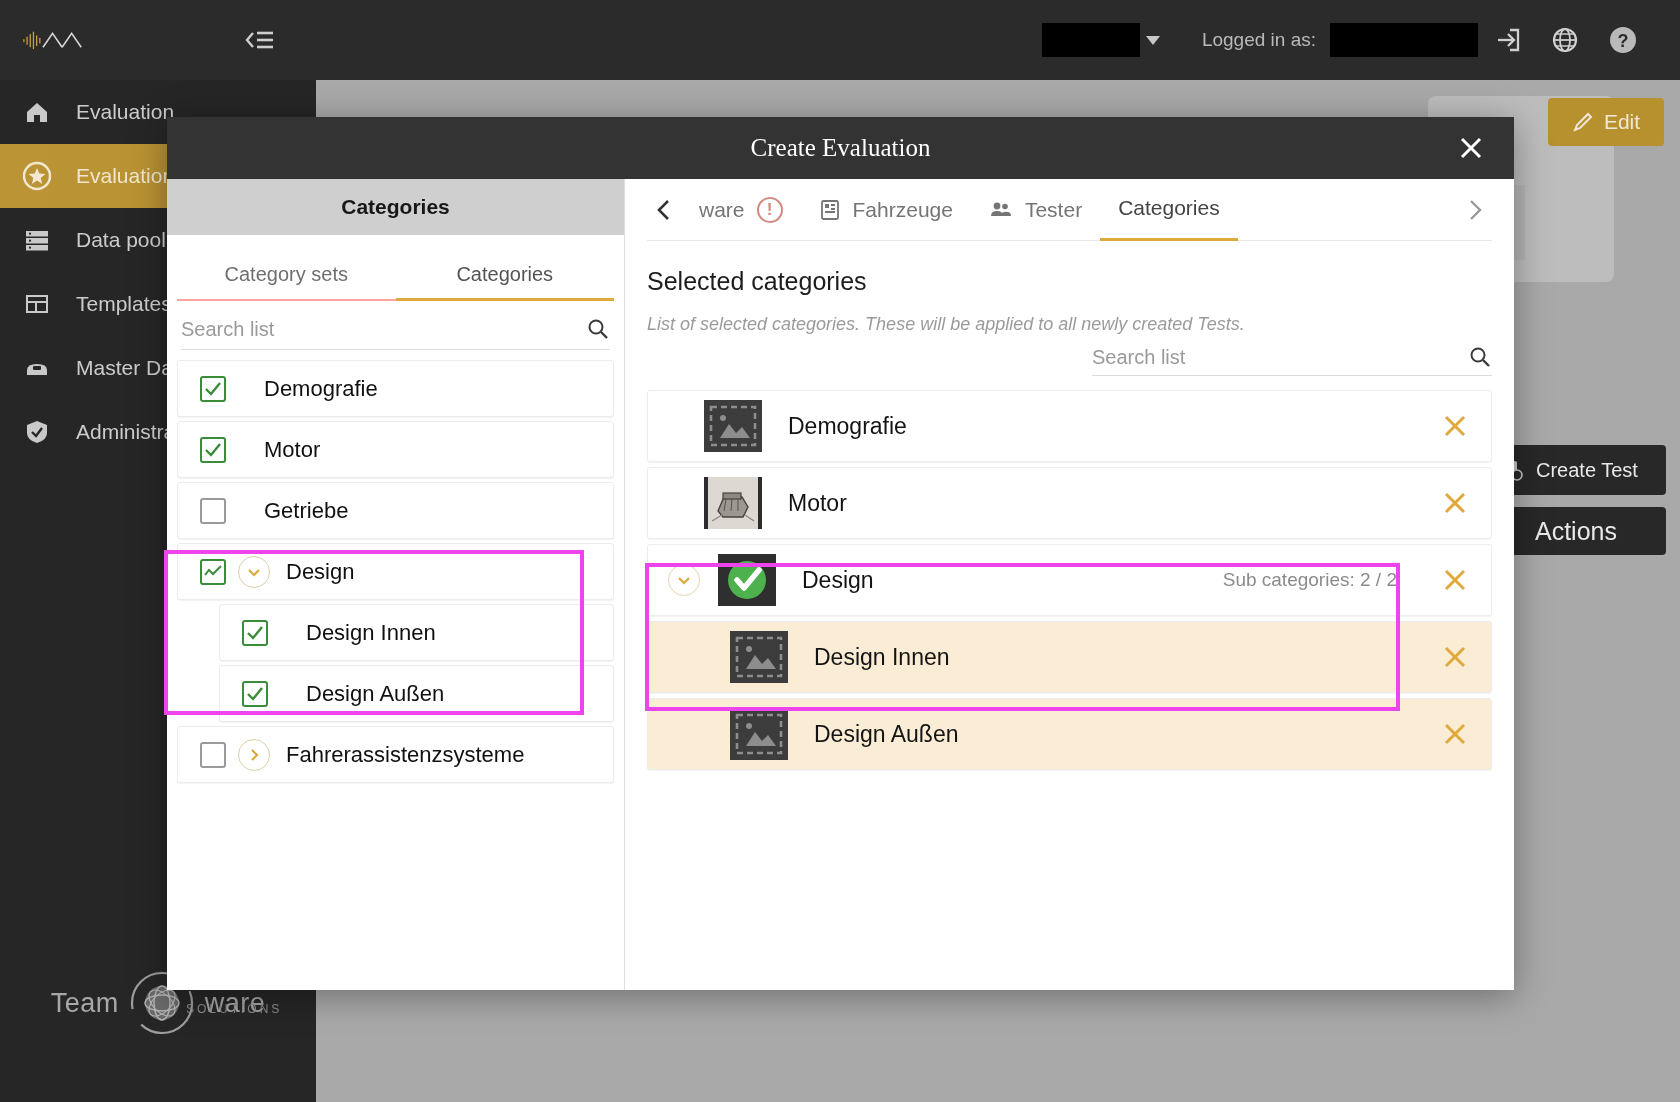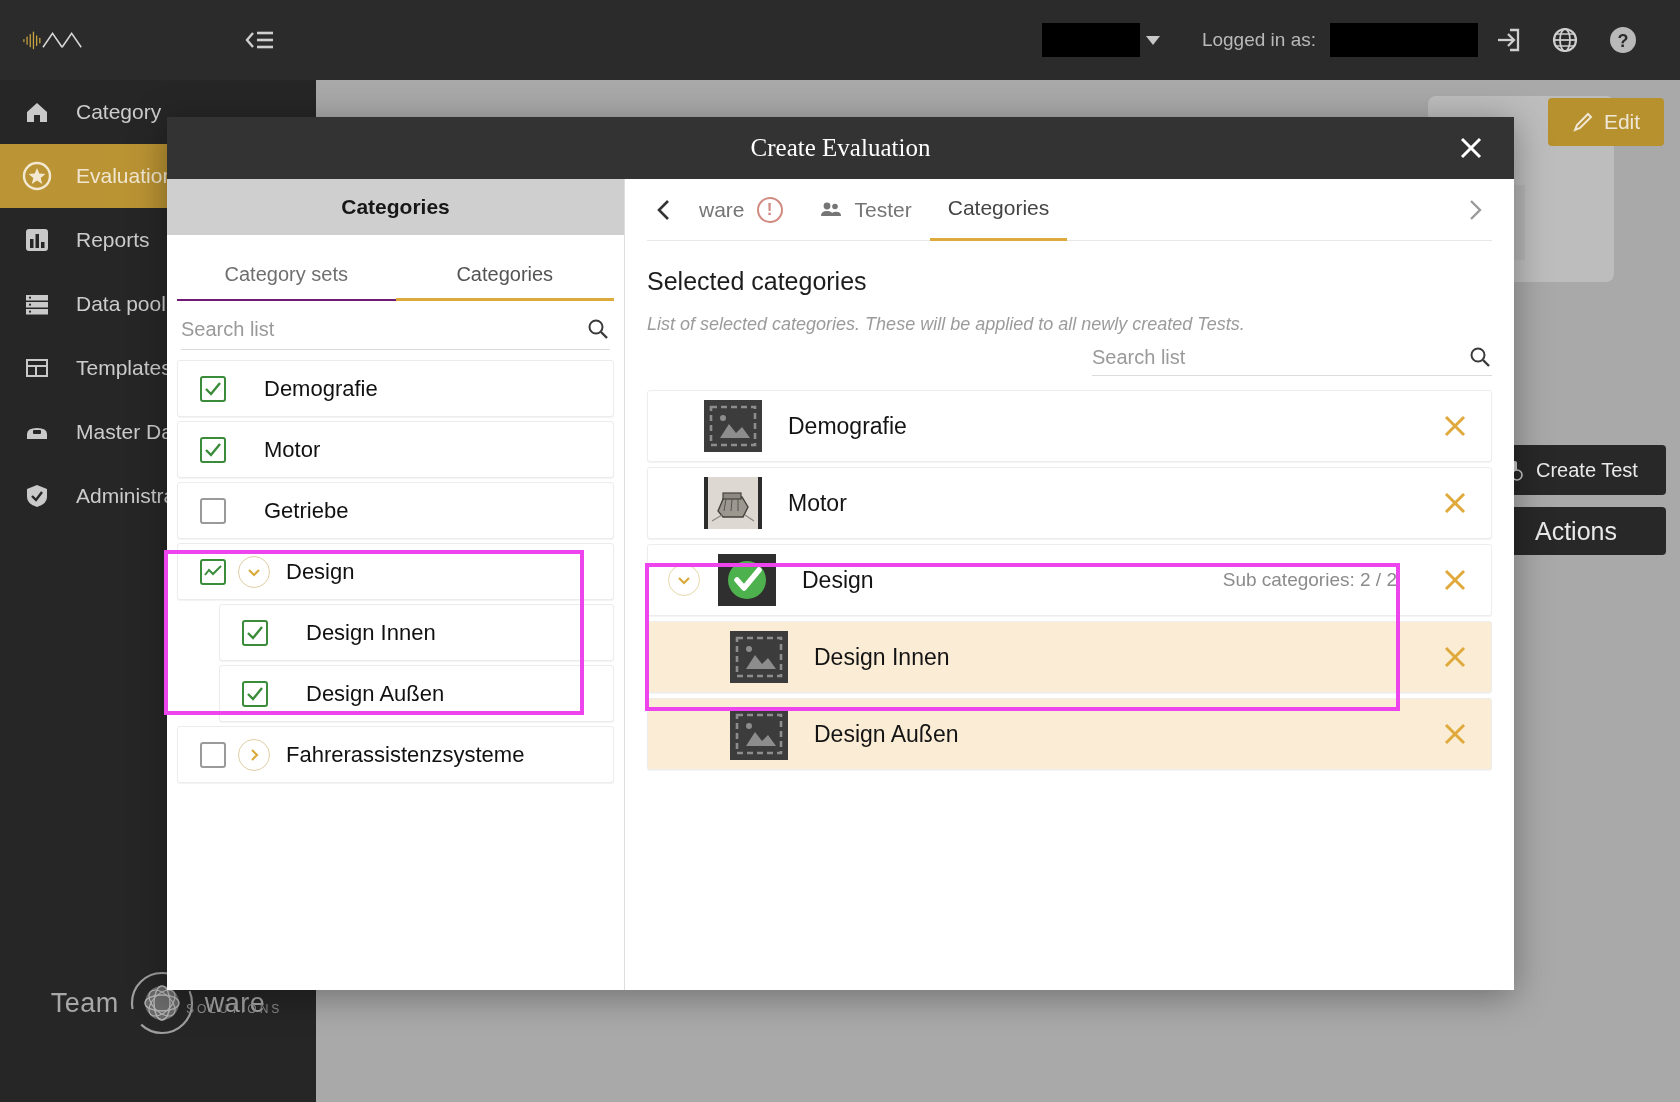--- a/index.html
+++ b/index.html
@@ -108,21 +108,21 @@
 
   
   .cat-pane { width: 458px; border-right: 1px solid #dedede; }
   .cat-pane-head {
     height: 56px; background: #cfcfcf; display:flex; align-items:center;
     justify-content:center; font-weight: bold; font-size: 21px; color:#171717;
   }
   .cat-tabs { display:flex; padding: 18px 10px 0 10px; }
   .cat-tab {
     flex:1; text-align:center; padding: 10px 0 12px; font-size: 20px;
-    color:#6f6f6f; border-bottom: 2px solid #701a75; cursor: pointer;
+    color:#6f6f6f; border-bottom: 2px solid #fca5a5; cursor: pointer;
   }
   .cat-tab.active { color:#545454; border-bottom: 3px solid #ddab3c; }
   .searchrow {
     margin: 16px 14px 0 14px; display:flex; align-items:center;
     border-bottom: 1px solid #dcdcdc; padding-bottom: 8px;
   }
   .searchrow input {
     flex:1; border:0; outline:0; font-size: 20px; color:#555;
     font-family: "Liberation Sans", sans-serif; background: transparent;
   }
@@ -282,44 +282,33 @@
   </div>
 
   <div class="sidebar">
 
     <div class="side-item">
       <span class="side-ico">
         <svg width="28" height="28" viewBox="0 0 28 28">
             <path d="M4 14 L14 5 L24 14 V24 H17 V17 H11 V24 H4 Z" fill="#c9c9c9"></path>
           </svg>
       </span>
-      <span>Category</span>
+      <span>Evaluation</span>
     </div>
 
     <div class="side-item active">
       <span class="side-ico">
         <svg width="30" height="30" viewBox="0 0 30 30">
           <circle cx="15" cy="15" r="13" fill="none" stroke="#f3e9d2" stroke-width="2.4"></circle>
           <polygon points="15,7 17.3,12.6 23.4,13 18.7,17 20.2,23 15,19.6 9.8,23 11.3,17 6.6,13 12.7,12.6" fill="#f3e9d2"></polygon>
         </svg>
       </span>
       <span>Evaluations</span>
     </div>
 
-    <div class="side-item">
-      <span class="side-ico">
-        <svg width="28" height="28" viewBox="0 0 28 28">
-          <rect x="3" y="3" width="22" height="22" rx="3" fill="#c9c9c9"></rect>
-          <rect x="7" y="13" width="3.5" height="9" fill="#262626"></rect>
-          <rect x="12.5" y="8" width="3.5" height="14" fill="#262626"></rect>
-          <rect x="18" y="16" width="3.5" height="6" fill="#262626"></rect>
-        </svg>
-      </span>
-      <span>Reports</span>
-    </div>
 
     <div class="side-item">
       <span class="side-ico">
         <svg width="28" height="28" viewBox="0 0 28 28">
           <rect x="3" y="5" width="22" height="5.5" fill="#c9c9c9"></rect>
           <rect x="3" y="12" width="22" height="5.5" fill="#c9c9c9"></rect>
           <rect x="3" y="19" width="22" height="5.5" fill="#c9c9c9"></rect>
           <circle cx="7" cy="7.7" r="1.1" fill="#262626"></circle>
             <circle cx="7" cy="14.7" r="1.1" fill="#262626"></circle>
             <circle cx="7" cy="21.7" r="1.1" fill="#262626"></circle>
@@ -504,20 +493,30 @@
 
         <div class="tabbar">
           <div class="tab-arrow">
             <svg width="20" height="24" viewBox="0 0 20 24">
                 <polyline points="14,3 5,12 14,21" fill="none" stroke="#333" stroke-width="2.6"></polyline>
               </svg>
           </div>
           <div class="tabitem">
             <span>ware</span>
             <span class="warn-circle">!</span>
+          </div>
+          <div class="tabitem">
+            <svg width="22" height="22" viewBox="0 0 22 22">
+              <rect x="3" y="2" width="16" height="18" rx="1.5" fill="none" stroke="#757575" stroke-width="1.8"></rect>
+              <rect x="6" y="5" width="4" height="4" fill="#757575"></rect>
+              <rect x="12" y="5" width="4" height="2" fill="#757575"></rect>
+              <rect x="12" y="9" width="4" height="2" fill="#757575"></rect>
+              <rect x="6" y="12" width="10" height="2" fill="#757575"></rect>
+            </svg>
+            <span>Fahrzeuge</span>
           </div>
           <div class="tabitem">
             <svg width="24" height="22" viewBox="0 0 24 22">
               <circle cx="8" cy="7" r="3.4" fill="#757575"></circle>
                 <circle cx="16" cy="7.5" r="2.8" fill="#757575"></circle>
               <path d="M2 17 q0-5 6-5 q6 0 6 5 z" fill="#757575"></path>
               <path d="M12 17 q0-4.2 5-4.2 q5 0 5 4.2 z" fill="#757575"></path>
             </svg>
             <span>Tester</span>
           </div>

